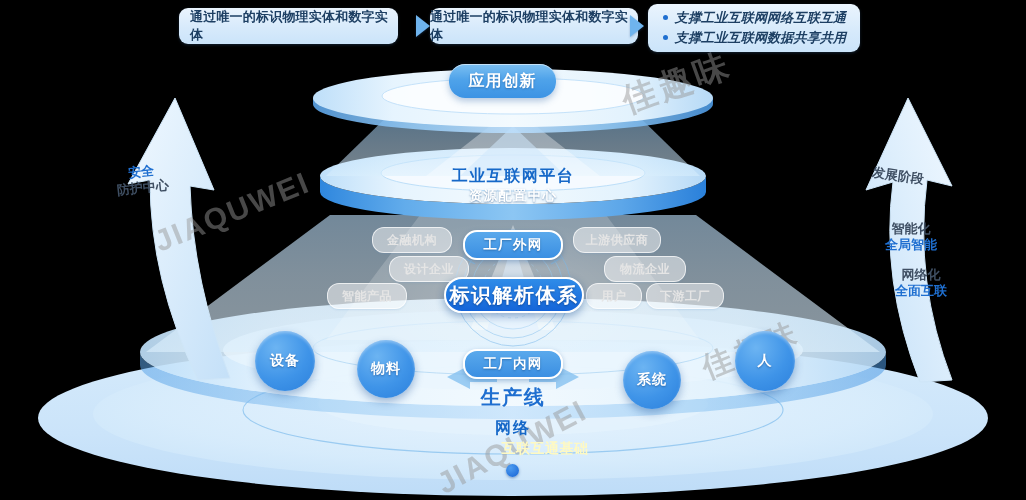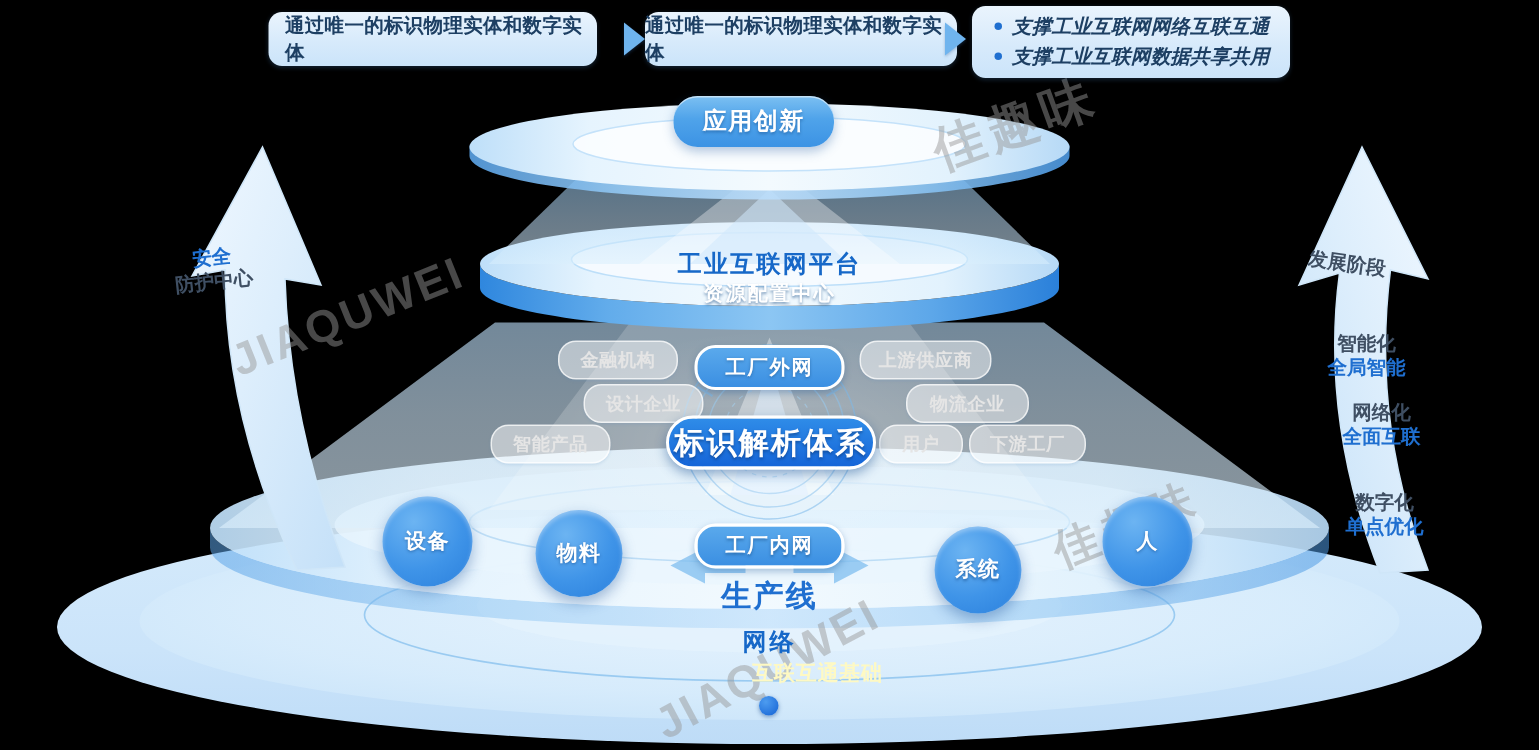--- a/index.html
+++ b/index.html
@@ -334,24 +334,20 @@
     <span class="dk">发展阶段</span>
   </div>
   <div class="side-label" style="left:872px; top:221px; width:78px;">
     <span class="dk">智能化</span>
     <span class="hi">全局智能</span>
   </div>
   <div class="side-label" style="left:882px; top:267px; width:78px;">
     <span class="dk">网络化</span>
     <span class="hi">全面互联</span>
   </div>
-  <div class="side-label" style="left:884px; top:327px; width:78px;">
-    <span class="dk">数字化</span>
-    <span class="hi">单点优化</span>
-  </div>
 
   <div class="pill-app" style="left:449px; top:64px; width:107px; height:34px;">
     <span>应用创新</span>
   </div>
 
   <div class="disc-label lbl-platform" style="left:0; top:166px; width:1026px;">
     <span>工业互联网平台</span>
   </div>
   <div class="disc-label lbl-resource" style="left:0; top:187px; width:1026px;">
     <span>资源配置中心</span>

